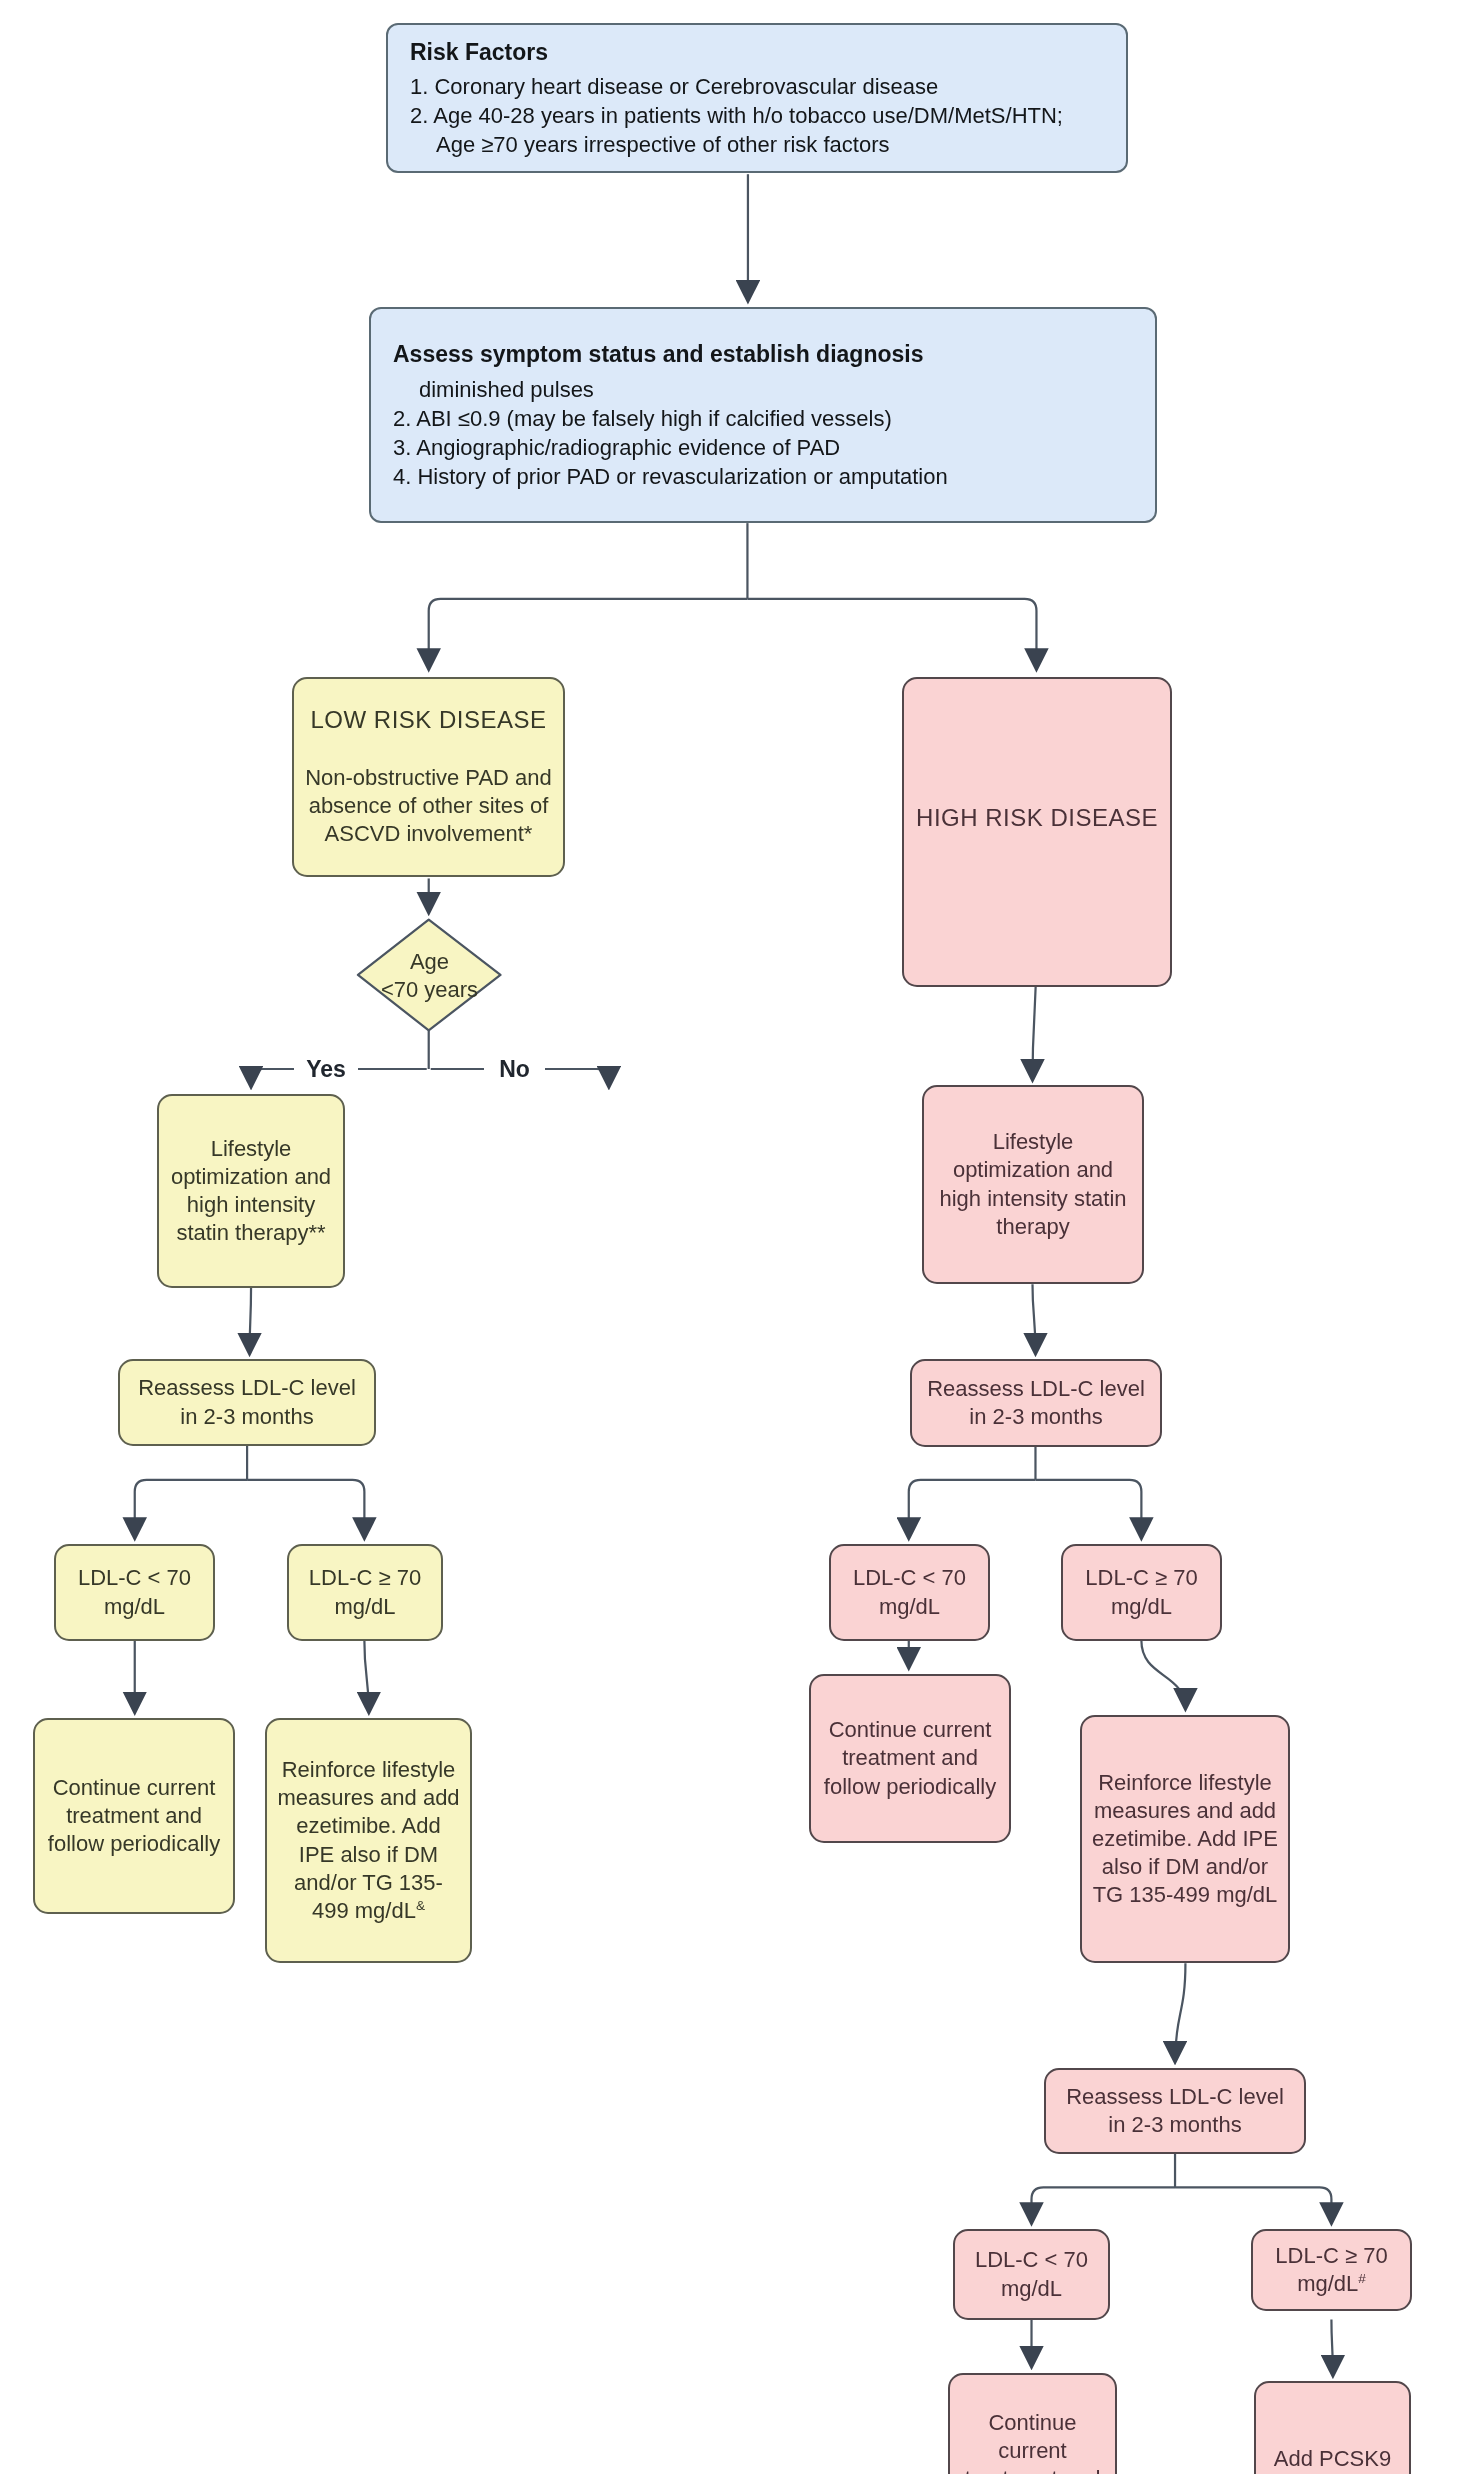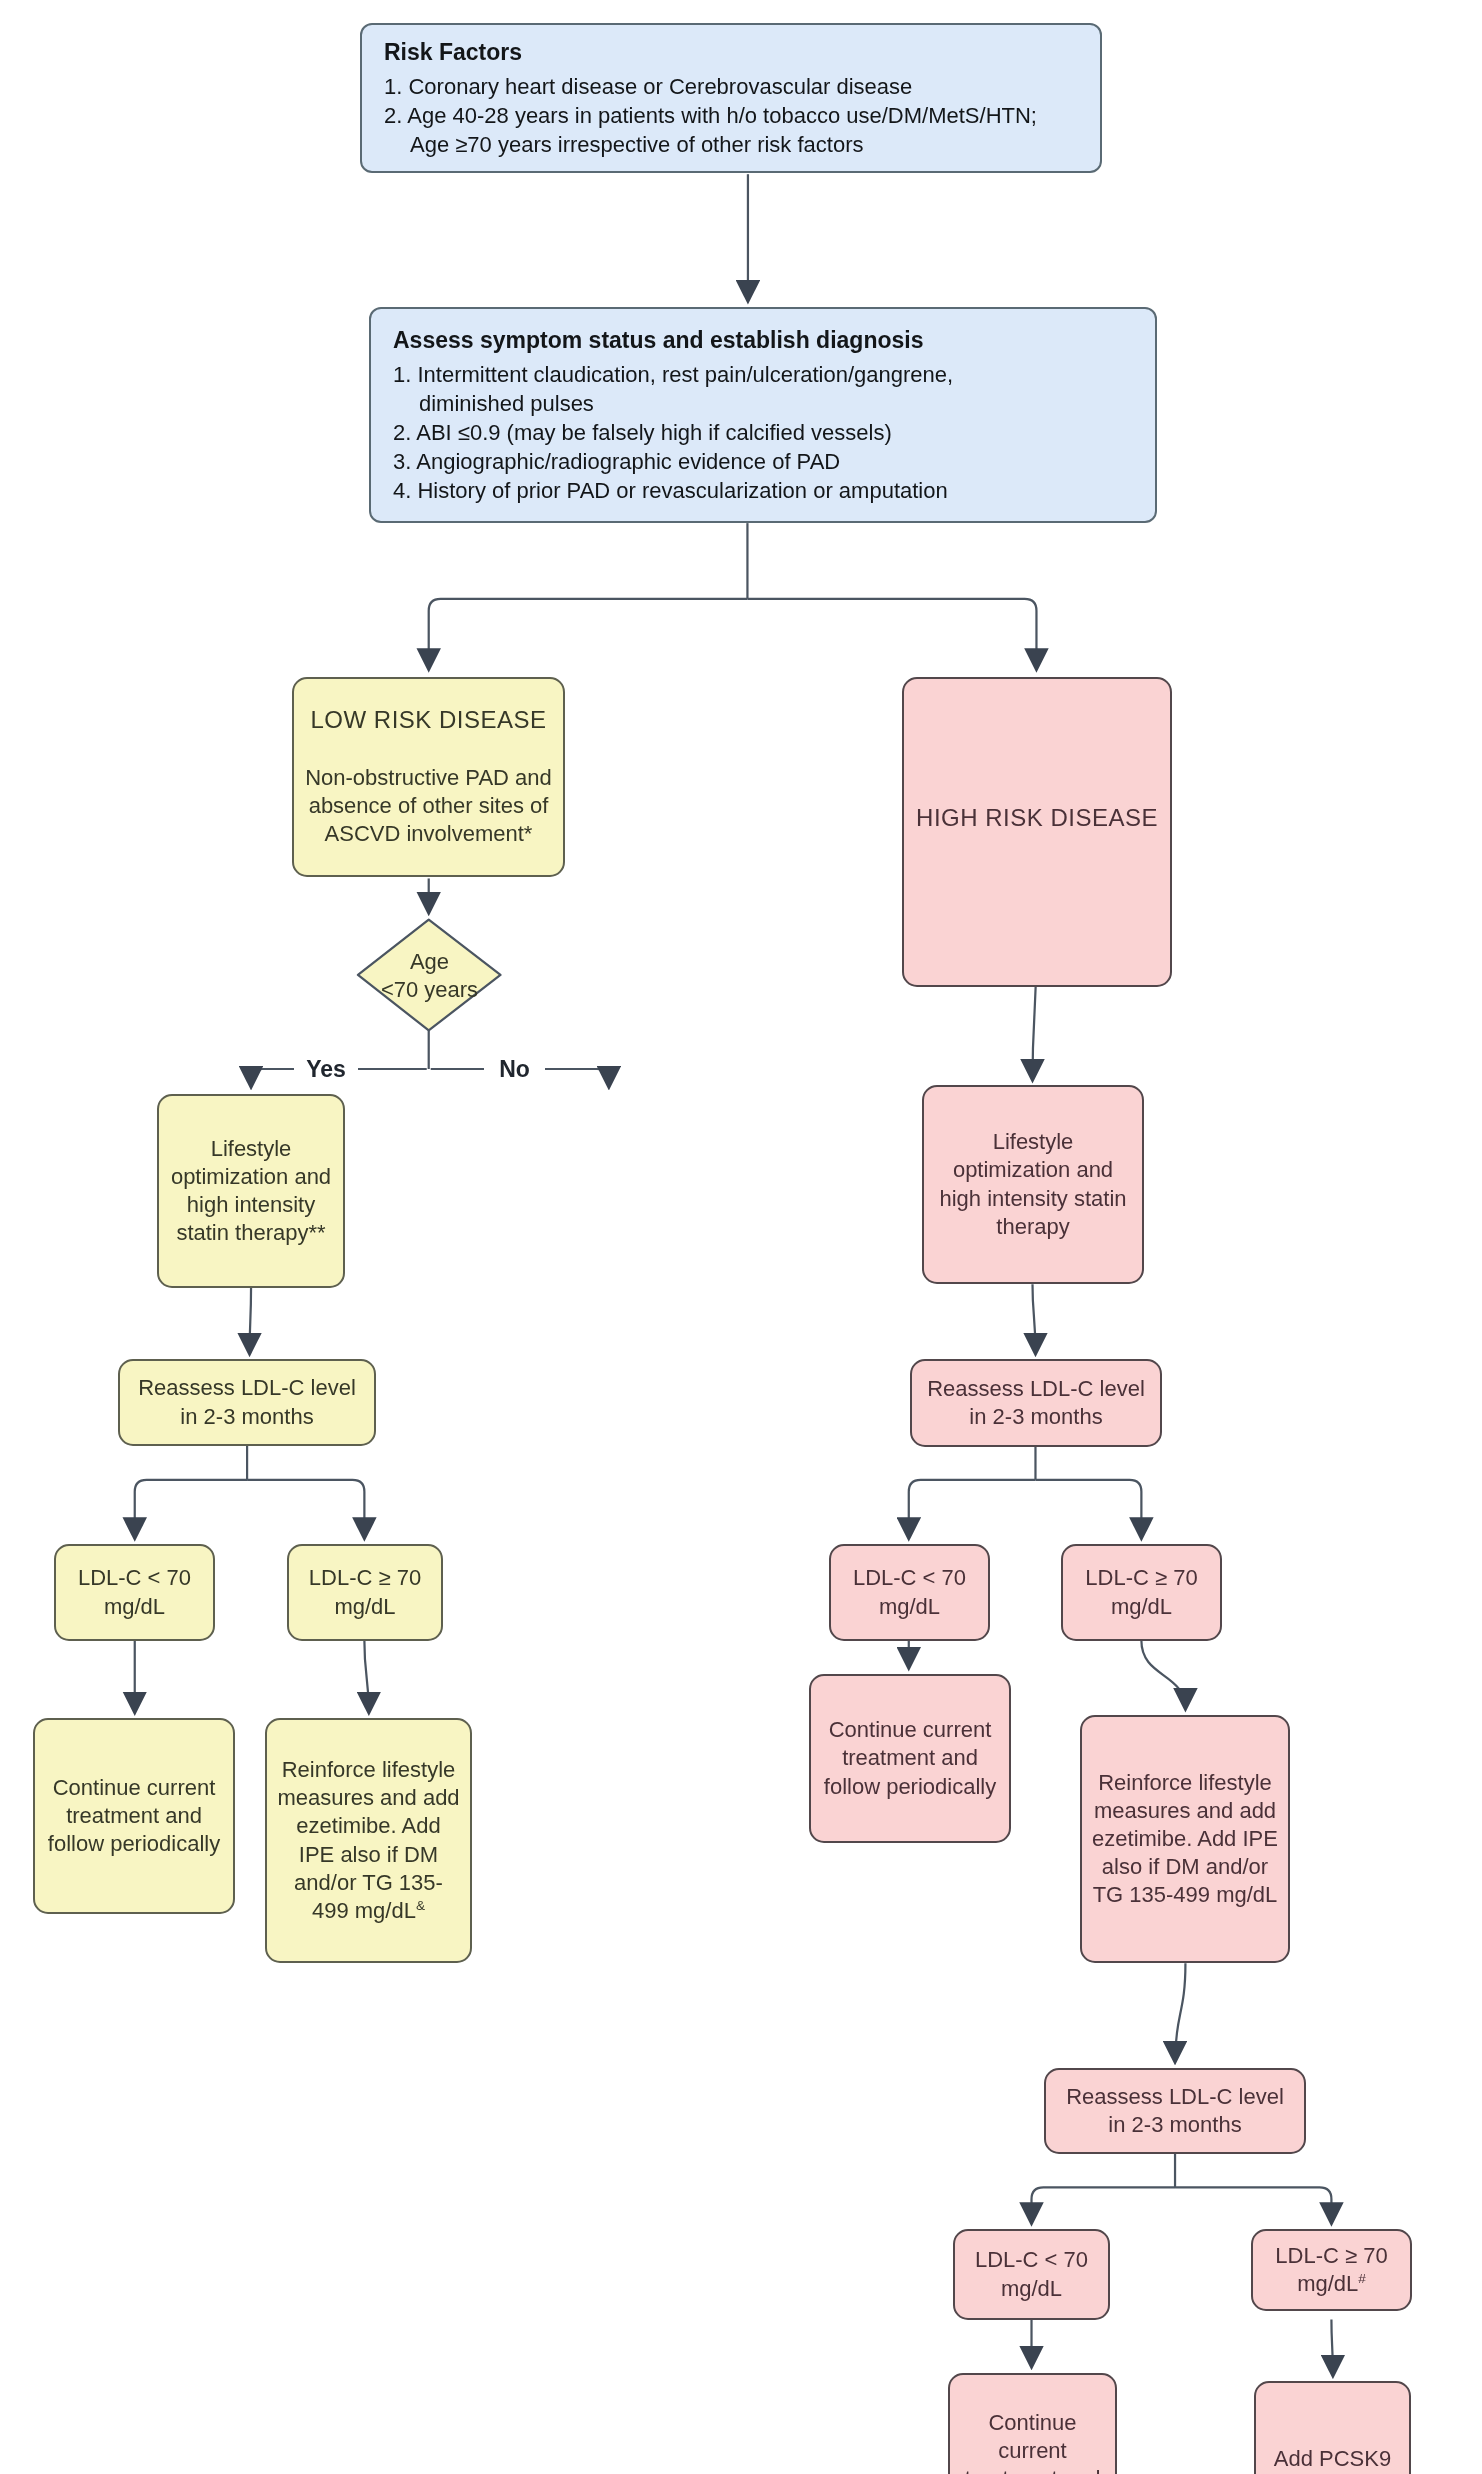--- a/index.html
+++ b/index.html
@@ -29,21 +29,21 @@
   .edge-label{
     position:absolute;z-index:2;background:#ffffff;color:#20262e;
     font-weight:bold;font-size:23px;text-align:center;line-height:33px;
   }
   .diamond-label{
     position:absolute;z-index:1;display:flex;flex-direction:column;
     align-items:center;justify-content:center;text-align:left;
     color:#363828;font-size:22px;line-height:1.25;
   }
   
-  .b-riskfactors{left:360px;top:23px;width:742px;height:150px;}
+  .b-riskfactors{left:386px;top:23px;width:742px;height:150px;}
   .b-assess{left:369px;top:307px;width:788px;height:216px;}
   .b-lowrisk{left:292px;top:677px;width:273px;height:200px;}
   .b-highrisk{left:902px;top:677px;width:270px;height:310px;}
   .d-age{left:358px;top:920px;width:143px;height:111px;}
   .lbl-yes{left:294px;top:1053px;width:64px;height:33px;}
   .lbl-no{left:484px;top:1053px;width:61px;height:33px;}
   .b-lifestyle-yes{left:157px;top:1094px;width:188px;height:194px;}
   .b-lifestyle-no{left:474px;top:1094px;width:270px;height:215px;}
   .b-reassess-low{left:118px;top:1359px;width:258px;height:87px;}
   .b-ldl-lt70-low{left:54px;top:1544px;width:161px;height:97px;}
@@ -107,21 +107,20 @@
 
   <div class="node note b-riskfactors">
     <div class="title">Risk Factors</div>
     <div class="bullet">1. Coronary heart disease or Cerebrovascular disease</div>
     <div class="bullet">2. Age 40-28 years in patients with h/o tobacco use/DM/MetS/HTN;</div>
     <div class="cont">Age ≥70 years irrespective of other risk factors</div>
   </div>
 
   <div class="node note b-assess">
     <div class="title">Assess symptom status and establish diagnosis</div>
-    <div class="bullet">1. Intermittent claudication, rest pain/ulceration/gangrene,</div>
     <div class="cont">diminished pulses</div>
     <div class="bullet">2. ABI ≤0.9 (may be falsely high if calcified vessels)</div>
     <div class="bullet">3. Angiographic/radiographic evidence of PAD</div>
     <div class="bullet">4. History of prior PAD or revascularization or amputation</div>
   </div>
 
   <div class="node yellow b-lowrisk">
     <div class="risk-title">LOW RISK DISEASE</div>
     <div>Non-obstructive PAD and absence of other sites of ASCVD involvement*</div>
   </div>

